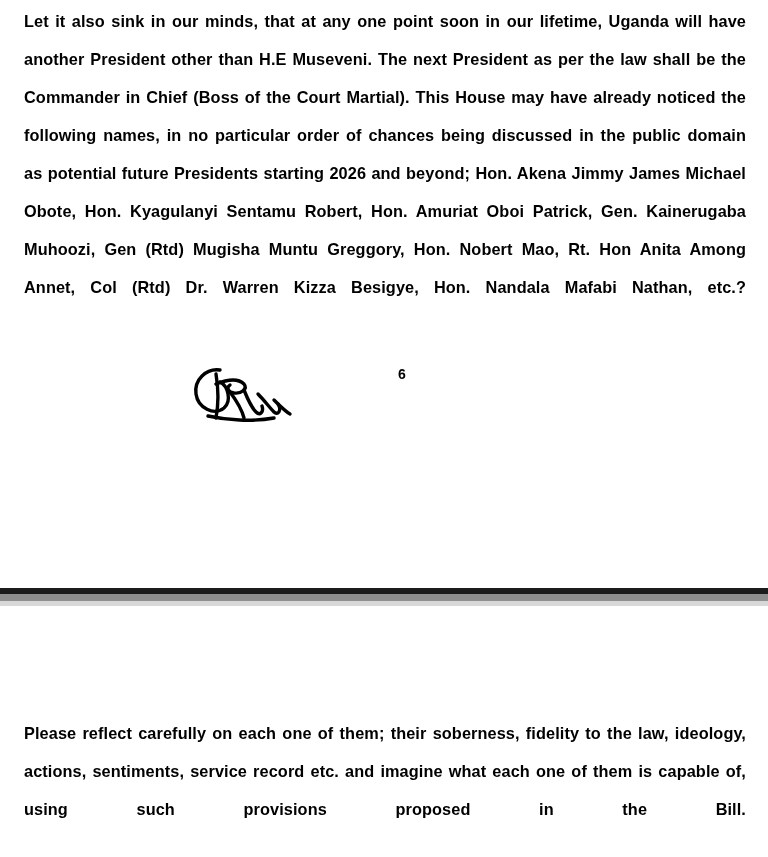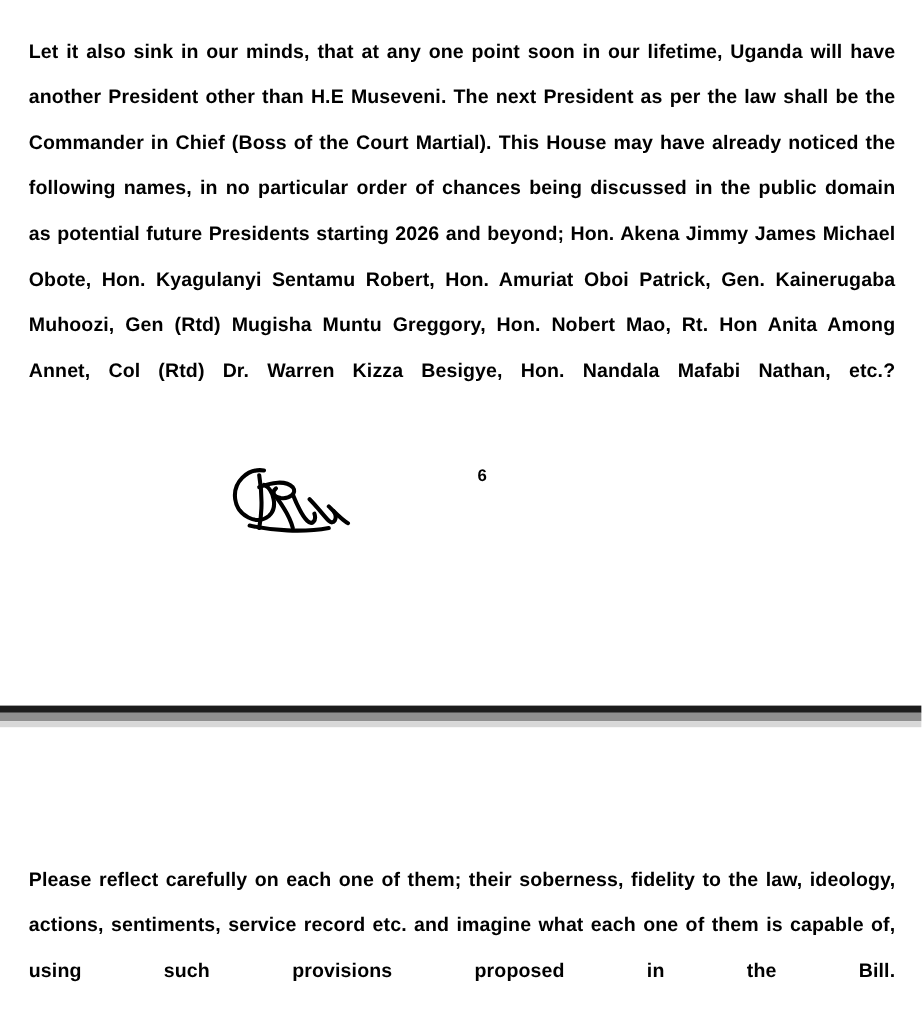--- a/index.html
+++ b/index.html
@@ -21,21 +21,21 @@
     position: relative;
     background: #ffffff;
   }
   .doc-block {
     position: absolute;
     left: 0;
     right: 0;
   }
   .block-top {
     top: 0;
-    padding: 24px 22px 0 24px;
+    padding: 2px 22px 0 24px;
     box-sizing: border-box;
   }
   .body-text {
     font-size: 16.3px;
     font-weight: bold;
     line-height: 38px;
     text-align: justify;
     text-justify: inter-word;
     letter-spacing: 0.1px;
     margin: 0;

